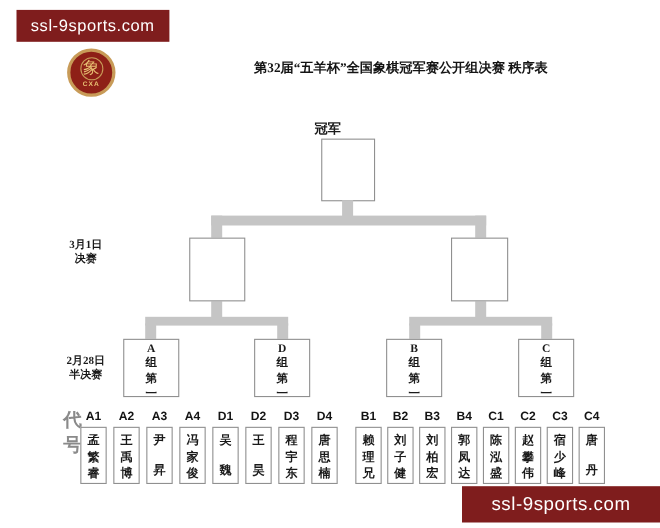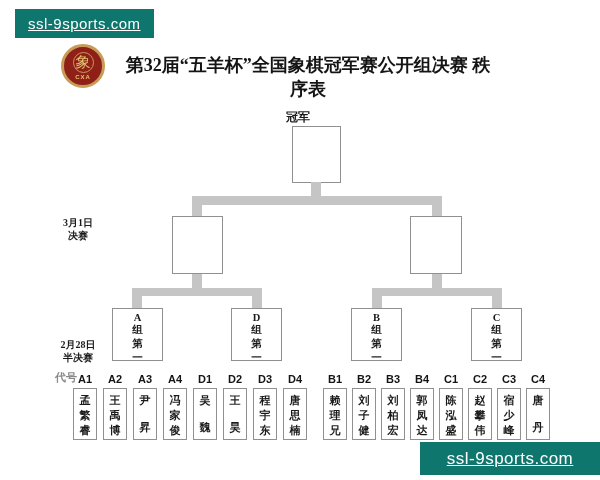--- a/index.html
+++ b/index.html
@@ -1,33 +1,33 @@
 <!DOCTYPE html>
 <html><head>
 <meta charset="utf-8">
 <style>
   html,body{margin:0;padding:0;}
   body{width:600px;height:480px;position:relative;background:#ffffff;
        font-family:"Liberation Serif","DejaVu Serif",serif;overflow:hidden;}
   .abs{position:absolute;}
 
   
-  .wm{background:#0f766e;color:#fff;font-family:"Liberation Sans","DejaVu Sans",sans-serif;
-      display:flex;align-items:center;justify-content:center;text-decoration:underline;}
+  .wm{background:#7f1d1d;color:#fff;font-family:"Liberation Sans","DejaVu Sans",sans-serif;
+      display:flex;align-items:center;justify-content:center;}
   .wm-top{left:15px;top:9px;height:29px;padding:0 13px;font-size:15px;letter-spacing:.5px;}
   .wm-bottom{right:0;top:442px;height:33px;min-width:148px;padding:0 16px;font-size:17px;letter-spacing:.5px;}
 
   
   .logo{left:61px;top:44px;width:44px;height:44px;border-radius:50%;
         background:#8e2017;border:3px solid #c89b58;box-sizing:border-box;
         display:flex;flex-direction:column;align-items:center;justify-content:center;}
   .logo .sym{color:#e8c173;font-size:15px;line-height:16px;border:1px solid #c89b58;border-radius:50%;
         width:19px;height:19px;display:flex;align-items:center;justify-content:center;}
   .logo .cap{color:#e8c173;font-size:6px;line-height:8px;font-family:"Liberation Sans",sans-serif;font-weight:bold;letter-spacing:1px;}
-  .title{left:118px;top:53px;width:380px;text-align:center;font-size:18px;font-weight:bold;color:#141414;}
+  .title{left:118px;top:53px;width:380px;text-align:right;font-size:12px;font-weight:bold;color:#141414;}
 
   
   .bx{background:#fff;border:1px solid #909090;box-sizing:border-box;}
   .champ-label{left:286px;top:109px;width:60px;font-size:12px;font-weight:bold;color:#1a1a1a;}
   .champ-box{left:292px;top:126px;width:49px;height:57px;}
   .final-box-l{left:172px;top:216px;width:51px;height:58px;}
   .final-box-r{left:410px;top:216px;width:52px;height:58px;}
   .group-box{top:308px;width:51px;height:53px;}
 
   
@@ -41,29 +41,29 @@
   .hbar-l{left:132px;top:288px;width:130px;height:8px;}
   .hbar-r{left:372px;top:288px;width:130px;height:8px;}
   .stem-a{left:132px;top:294px;width:10px;height:15px;}
   .stem-d{left:252px;top:294px;width:10px;height:15px;}
   .stem-b{left:372px;top:294px;width:10px;height:15px;}
   .stem-c{left:492px;top:294px;width:10px;height:15px;}
 
   
   .round{text-align:center;font-weight:bold;color:#1a1a1a;font-size:10px;line-height:13px;width:60px;}
   .round-final{left:48px;top:216px;}
-  .round-semi{left:48px;top:322px;margin-top:16px;}
+  .round-semi{left:48px;top:322px;}
 
   
   .vflex{display:flex;flex-direction:column;justify-content:space-between;align-items:center;
          height:100%;box-sizing:border-box;padding:4px 0;font-size:11px;font-weight:bold;color:#1a1a1a;}
   .group-box .vflex{font-size:10.5px;padding:3px 0;}
 
   
-  .codes-label{left:53px;top:370px;width:26px;font-size:11px;font-weight:bold;color:#8a8a8a;text-align:center;}
+  .codes-label{left:53px;top:370px;width:26px;font-size:17px;font-weight:bold;color:#8a8a8a;text-align:center;}
   .pcol{top:372px;width:26px;}
   .pcode{text-align:center;font-size:11px;font-weight:bold;color:#141414;
          font-family:"Liberation Sans","DejaVu Sans",sans-serif;height:14px;line-height:14px;}
   .namebox{margin:2px auto 0;width:24px;height:52px;background:#fff;border:1px solid #909090;box-sizing:border-box;}
 </style>
 </head>
 <body>
 
 <div class="abs wm wm-top">ssl-9sports.com</div>
 <div class="abs wm wm-bottom">ssl-9sports.com</div>

